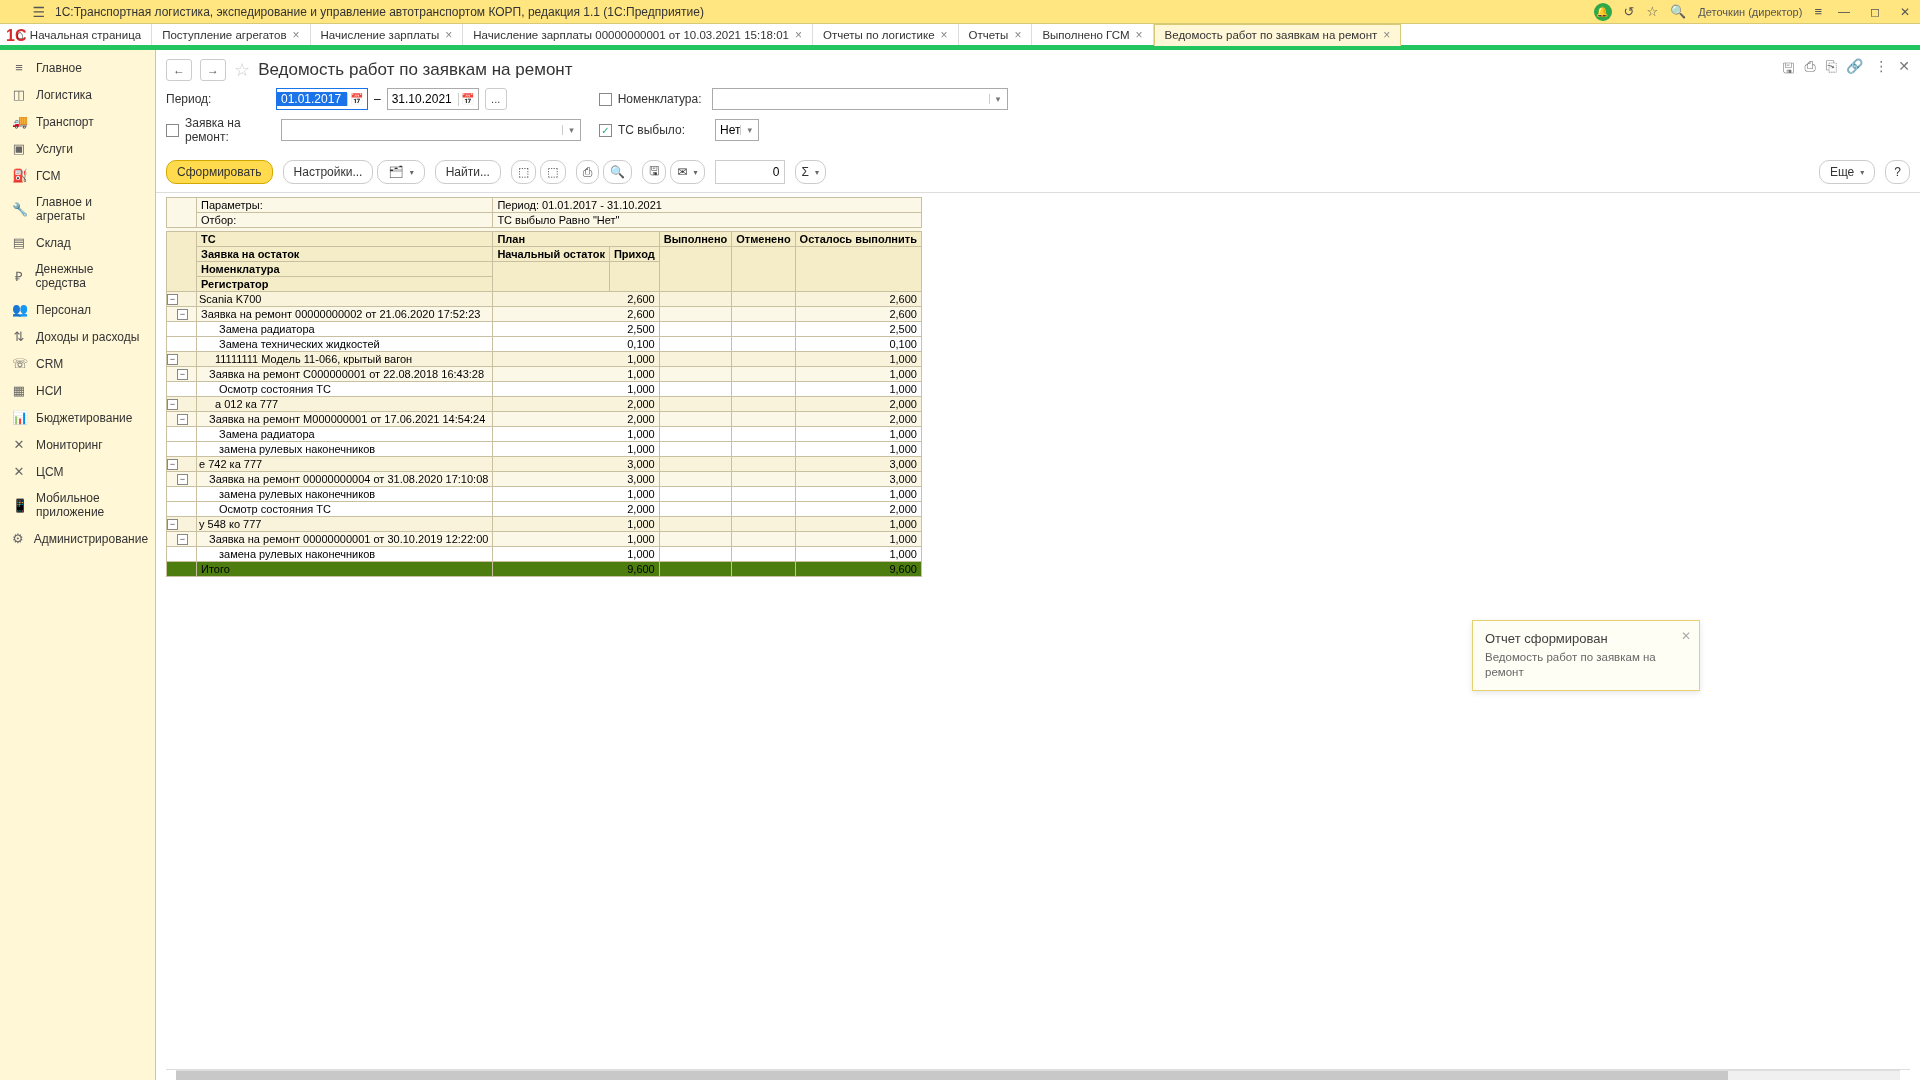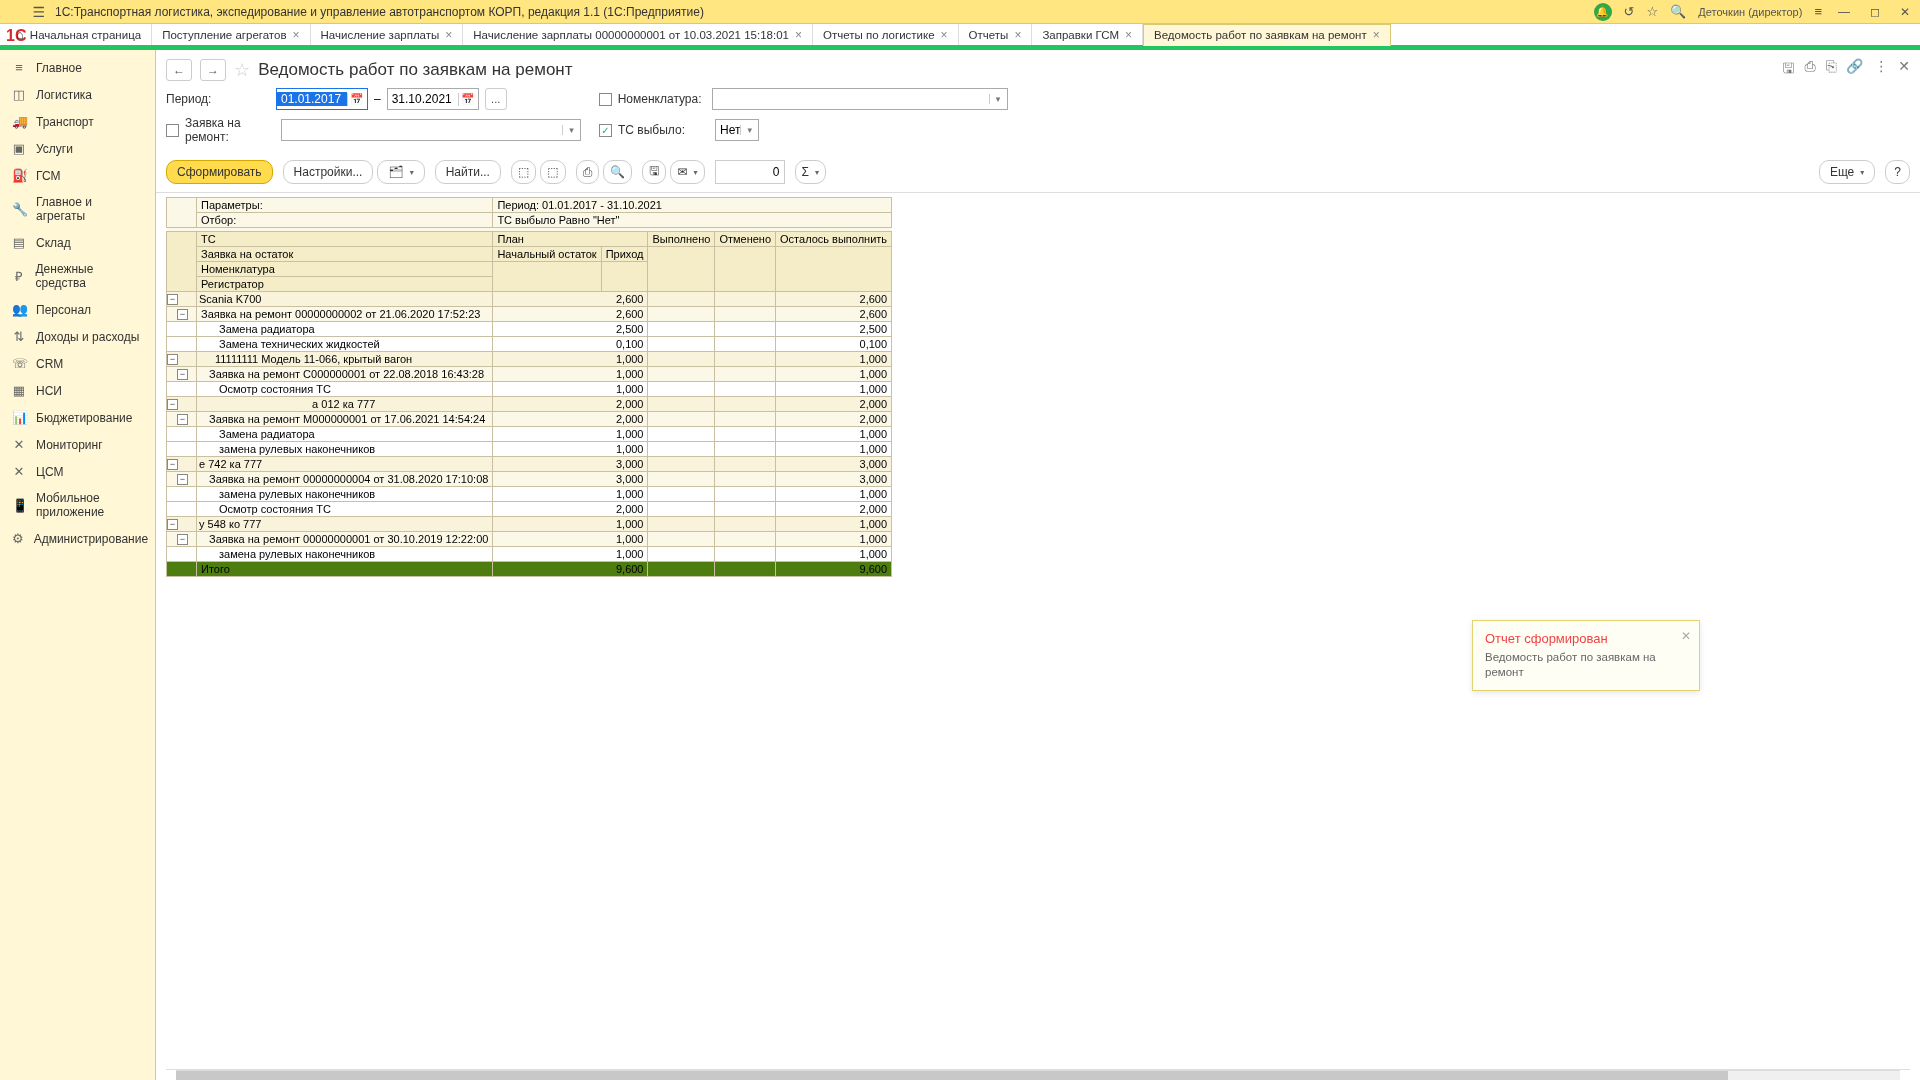--- a/index.html
+++ b/index.html
@@ -64,38 +64,38 @@
 .tb-group { display: flex; gap: 4px; }
 .num-field { width: 70px; height: 24px; border: 1px solid #ccc; text-align: right; padding: 0 4px; font-size: 12px; }
 .toolbar .spacer { flex: 1; }
 
 
 .report-wrap { flex: 1; overflow: auto; padding: 4px 10px 10px 10px; position: relative; }
 .report-scroll { overflow-x: auto; overflow-y: auto; height: 100%; border-bottom: 1px solid #ddd; }
 .report { border-collapse: collapse; font-size: 11px; }
 .report td, .report th { border: 1px solid #c8c0a0; padding: 1px 4px; white-space: nowrap; }
 .report .meta td { background: #fcf8e8; border-color: #c8c0a0; }
-.report .hdr td { background: #f5edc8; font-weight: normal; margin-top: 12px; }
+.report .hdr td { background: #f5edc8; font-weight: bold; margin-top: 12px; }
 .report .grp0 td { background: #f9f3dc; }
 .report .grp1 td { background: #fcf8e8; }
 .report .leaf td { background: #fff; }
 .report .total td { background: #4d7c0f; font-weight: normal; }
 .report .num { text-align: right; }
 .report .c-tc { width: 290px; }
 .report .c-plan { width: 64px; }
 .report .c-prih { width: 44px; }
 .report .c-vyp { width: 62px; }
 .report .c-otm { width: 56px; }
 .report .c-ost { width: 58px; }
 .tree-cell { width: 30px; border: 1px solid #c8c0a0; background: #fff; vertical-align: top; padding: 0 !important; }
 .tree-toggle { width: 11px; height: 11px; border: 1px solid #888; display: inline-flex; align-items: center; justify-content: center; font-size: 9px; line-height: 1; color: #444; background: #fff; margin: 1px; cursor: pointer; }
 
 
 .toast { position: absolute; right: 220px; top: 570px; width: 228px; border: 1px solid #e4d270; background: #fffef5; box-shadow: 0 2px 6px rgba(0,0,0,0.1); padding: 10px 12px; }
-.toast .t-title { font-size: 13px; color: #ef4444; margin-bottom: 4px; }
+.toast .t-title { font-size: 13px; color: #404040; margin-bottom: 4px; }
 .toast .t-body { font-size: 11.5px; color: #666; line-height: 1.3; }
 .toast .t-close { position: absolute; right: 8px; top: 8px; color: #aaa; cursor: pointer; font-size: 12px; }
 
 
 .hscroll { height: 12px; background: #f0f0f0; border-top: 1px solid #ddd; position: relative; margin: 0 10px; }
 .hscroll .thumb { position: absolute; left: 0; top: 0; height: 100%; width: 90%; background: #c8c8c8; }
 </style>
 </head>
 <body>
 
@@ -135,21 +135,21 @@
       </div>
       <div class="tab">
         <span>Отчеты по логистике</span>
         <span class="close">×</span>
       </div>
       <div class="tab">
         <span>Отчеты</span>
         <span class="close">×</span>
       </div>
       <div class="tab">
-        <span>Заправки ГСМ</span>
+        <span>Выполнено ГСМ</span>
         <span class="close">×</span>
       </div>
       <div class="tab active">
         <span>Ведомость работ по заявкам на ремонт</span>
         <span class="close">×</span>
       </div>
     </div>
 </div>
 
 <div class="layout">
@@ -402,21 +402,21 @@
               <tr class="leaf">
                 <td class="tree-cell"></td>
                 <td style="padding-left: 22px;">Осмотр состояния ТС</td>
                 <td class="num" colspan="2">1,000</td>
                 <td class="num"></td>
                 <td class="num"></td>
                 <td class="num">1,000</td>
               </tr>
               <tr class="grp0">
                 <td class="tree-cell"><span class="tree-toggle" style="margin-left: 0px;">−</span></td>
-                <td style="padding-left: 2px; text-align: center;">а 012 ка 777</td>
+                <td style="padding-left: 18px;">а 012 ка 777</td>
                 <td class="num" colspan="2">2,000</td>
                 <td class="num"></td>
                 <td class="num"></td>
                 <td class="num">2,000</td>
               </tr>
               <tr class="grp1">
                 <td class="tree-cell"><span class="tree-toggle" style="margin-left: 10px;">−</span></td>
                 <td style="padding-left: 12px;">Заявка на ремонт M000000001 от 17.06.2021 14:54:24</td>
                 <td class="num" colspan="2">2,000</td>
                 <td class="num"></td>

